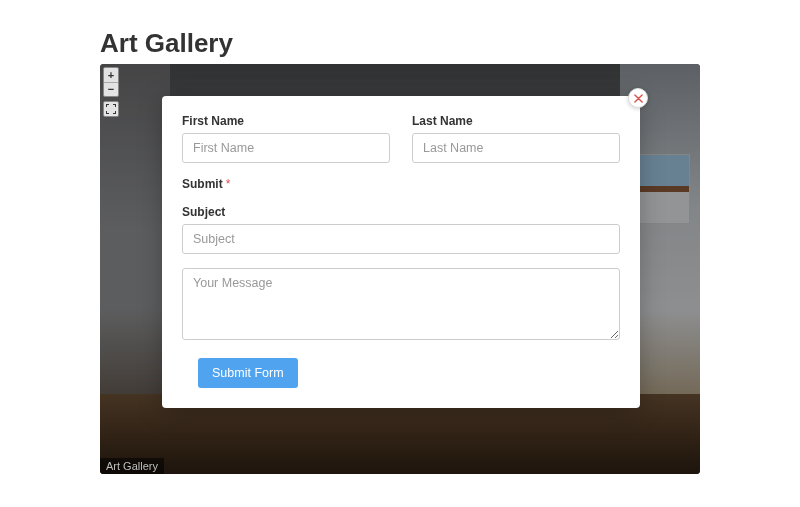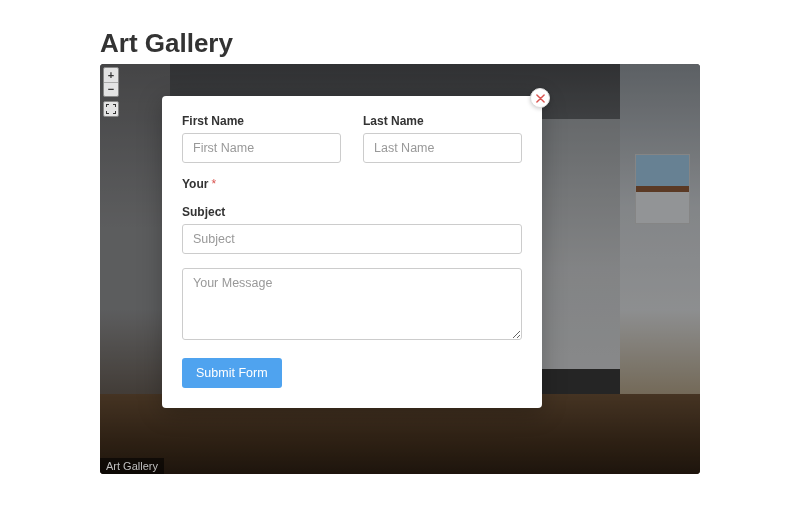--- a/index.html
+++ b/index.html
@@ -114,21 +114,21 @@
       background: rgba(0,0,0,0.55);
       color: #bfbfbf;
       padding: 2px 6px;
       font-size: 11px;
       z-index: 5;
     }
     .modal {
       position: absolute;
       left: 62px;
       top: 32px;
-      width: 380px;
+      width: 478px;
       background: #fff;
       border-radius: 4px;
       box-shadow: 0 4px 24px rgba(0,0,0,0.25);
       padding: 18px 20px 20px 20px;
       z-index: 10;
     }
     .modal-close {
       position: absolute;
       right: -8px;
       top: -8px;
@@ -175,20 +175,21 @@
       resize: both;
     }
     .submit-btn {
       background: #4fa3ef;
       color: #fff;
       border: none;
       border-radius: 3px;
       padding: 8px 14px;
       font-size: 12.5px;
       cursor: pointer;
+      margin-left: 16px;
     }
   </style>
 </head>
 <body>
 
 <h1 class="page-title">Art Gallery</h1>
 
 <div class="viewer-frame">
   <div class="viewer-bg">
     <div class="bg-ceiling"></div>
@@ -229,21 +230,21 @@
         <input class="form-control" type="text" placeholder="First Name" style="">
       </div>
       <div class="form-col">
         <label class="form-label">Last Name</label>
         <input class="form-control" type="text" placeholder="Last Name" style="">
       </div>
     </div>
 
     <div class="form-group">
       <label class="form-label">
-        <span>Your</span><span class="req">*</span>
+        <span>Submit</span><span class="req">*</span>
       </label>
     </div>
 
     <div class="form-group">
       <label class="form-label">Subject</label>
       <input class="form-control" type="text" placeholder="Subject" style="">
     </div>
 
     <div class="form-group">
       <textarea class="form-control" placeholder="Your Message" style=""></textarea>

